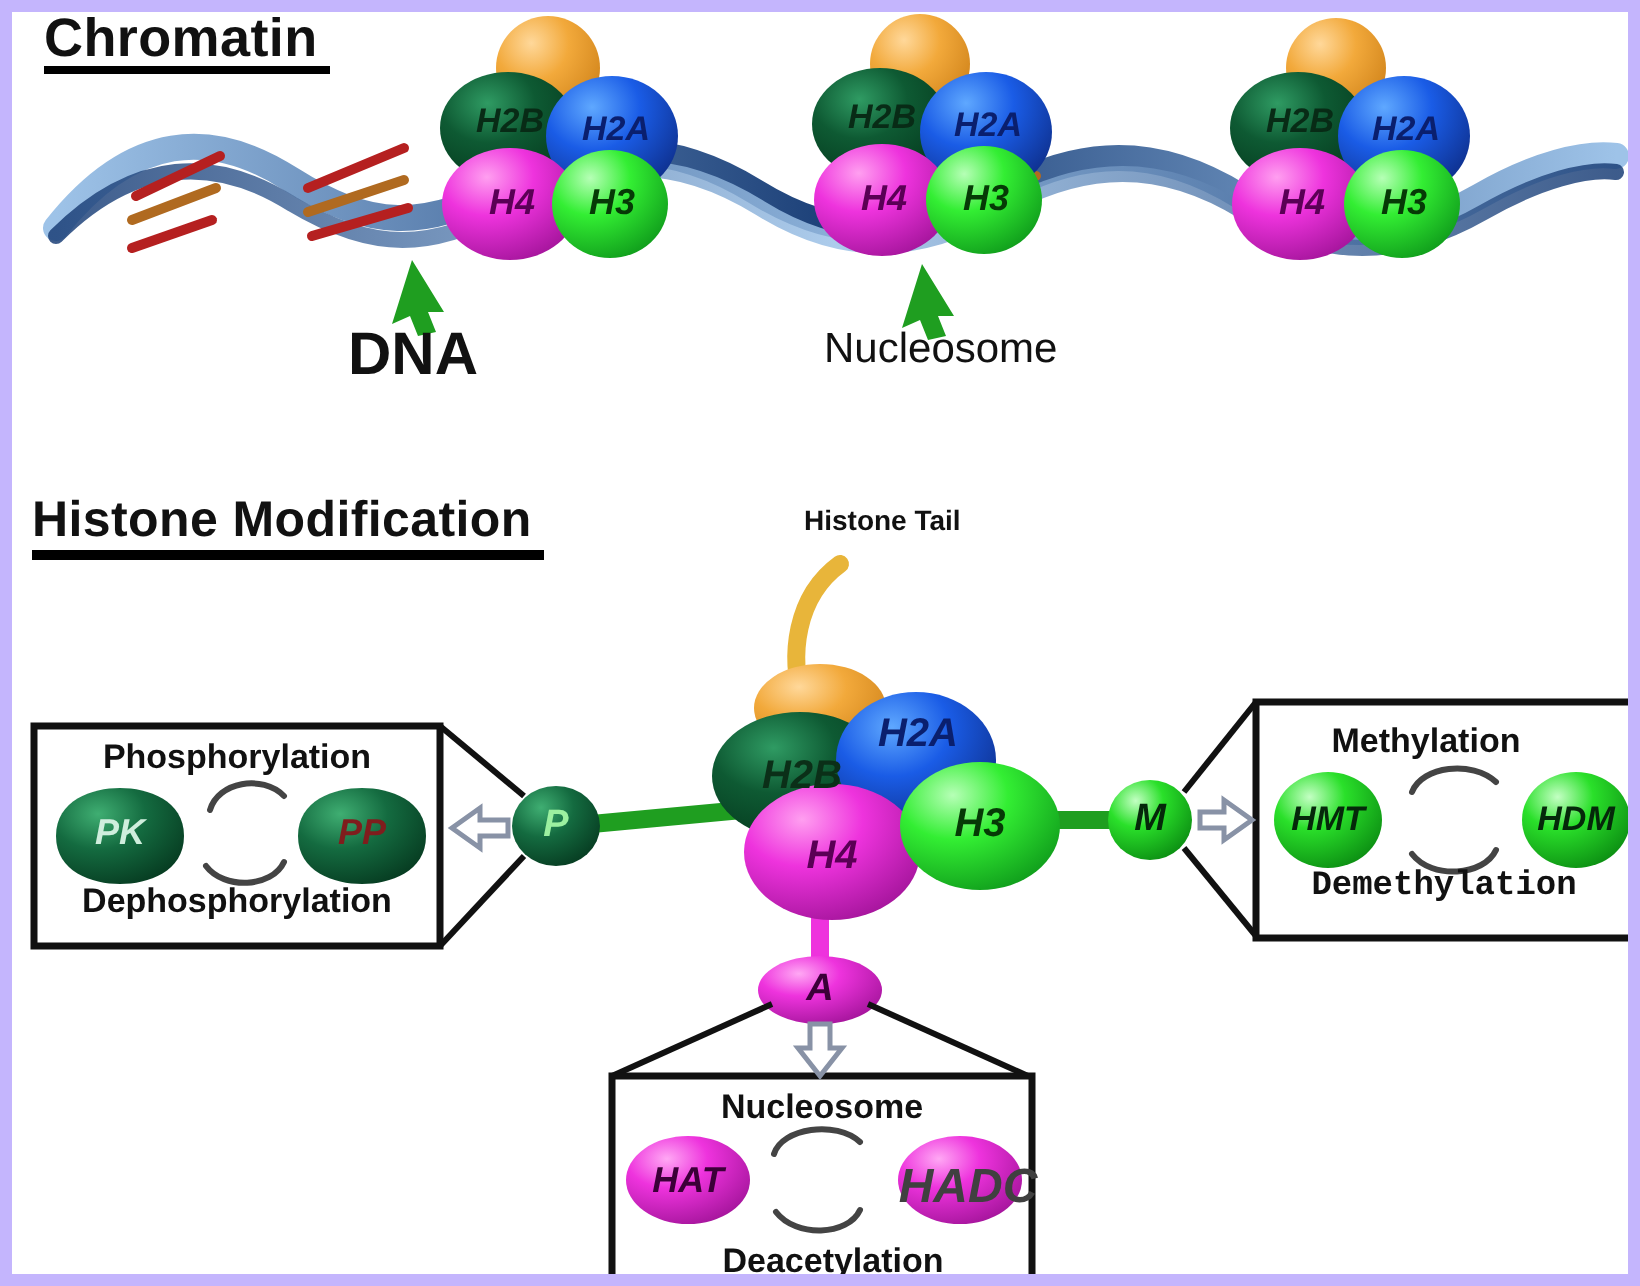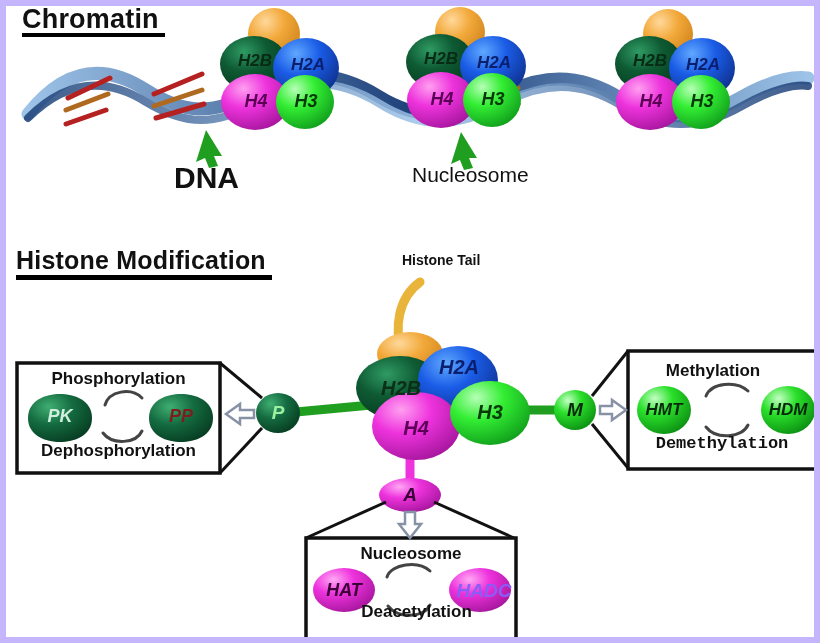--- a/index.html
+++ b/index.html
@@ -264,17 +264,17 @@
   <div class="boxtitle" style="left:11px;top:435px;width:203px;">Dephosphorylation</div>
   <div class="nodelabel" style="left:32px;top:400px;width:44px;font-size:18px;color:#cfeedd;">PK</div>
   <div class="nodelabel" style="left:153px;top:400px;width:44px;font-size:18px;color:#7f1d1d;">PP</div>
 
   <div class="boxtitle" style="left:622px;top:355px;width:170px;">Methylation</div>
   <div class="boxtitle" style="left:622px;top:428px;width:188px;font-family:Liberation Mono, monospace;">Demethylation</div>
   <div class="nodelabel" style="left:630px;top:394px;width:56px;font-size:17px;color:#05280a;">HMT</div>
   <div class="nodelabel" style="left:754px;top:394px;width:56px;font-size:17px;color:#05280a;">HDM</div>
 
   <div class="boxtitle" style="left:300px;top:538px;width:210px;">Nucleosome</div>
-  <div class="boxtitle" style="left:300px;top:596px;width:221px;">Deacetylation</div>
+  <div class="boxtitle" style="left:300px;top:615px;width:221px;">Deacetylation</div>
   <div class="nodelabel" style="left:310px;top:574px;width:56px;font-size:18px;color:#3b0038;">HAT</div>
-  <div class="nodelabel" style="left:443px;top:574px;width:70px;font-size:19px;color:#8b5cf6;">HADC</div>
+  <div class="nodelabel" style="left:443px;top:574px;width:70px;font-size:24px;color:#404040;">HADC</div>
 
 </div>
 
 </body></html>

